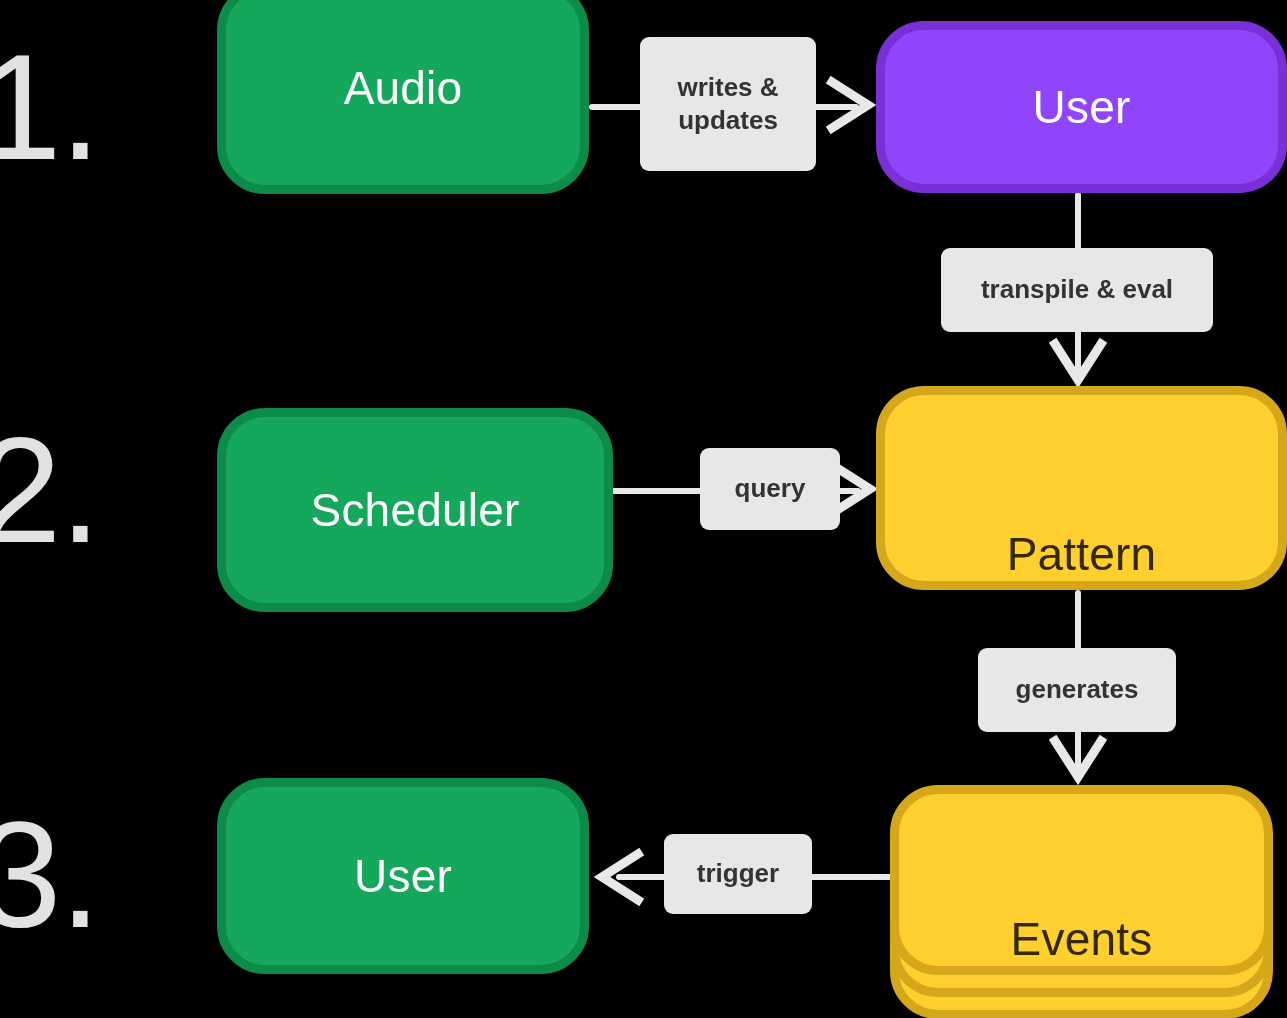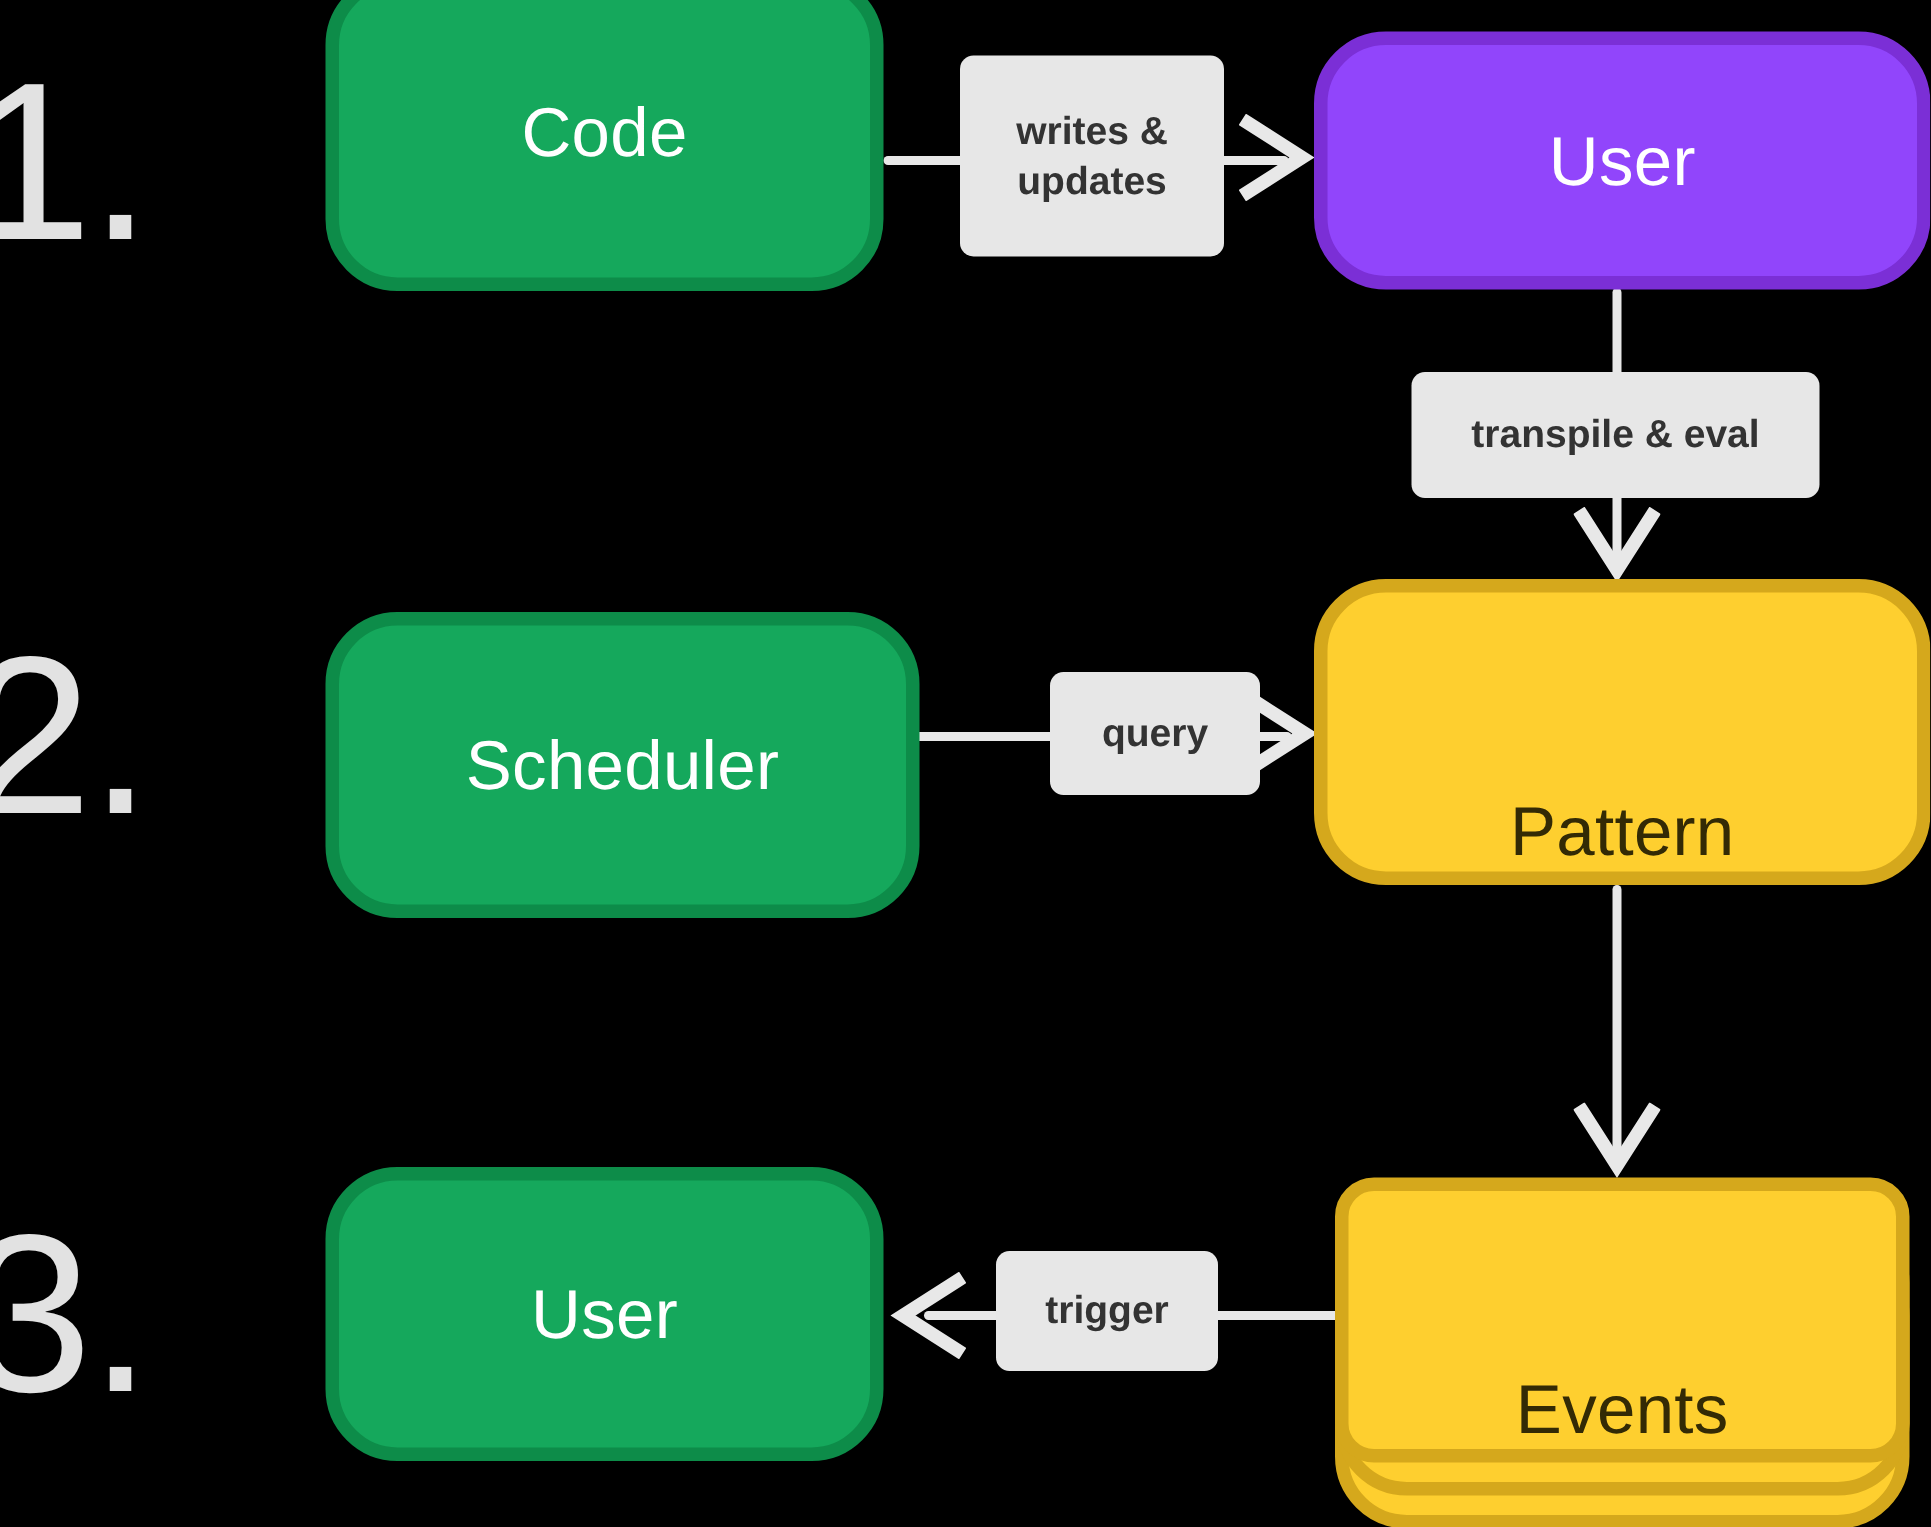--- a/index.html
+++ b/index.html
@@ -150,42 +150,43 @@
     </svg>
   </div>
 
   <div class="edge-label" style="left:640px; top:37px; width:176px; height:134px;">writes &amp;
 updates</div>
 
   <div class="edge-label" style="left:941px; top:248px; width:272px; height:84px;">transpile &amp; eval</div>
 
   <div class="edge-label" style="left:660px; top:448px; width:140px; height:82px;margin-left:40px;">query</div>
 
+  <div class="edge-label" style="left:978px; top:648px; width:198px; height:84px;">generates</div>
 
   <div class="edge-label" style="left:664px; top:834px; width:148px; height:80px;">trigger</div>
 
   <div class="node green" style="left:217px; top:-18px; width:372px; height:212px;">
-    <span>Code</span>
+    <span>Audio</span>
   </div>
 
   <div class="node purple" style="left:876px; top:21px; width:411px; height:172px;">
     <span>User</span>
   </div>
 
   <div class="node green" style="left:217px; top:408px; width:396px; height:204px;justify-content:center;">
     <span>Scheduler</span>
   </div>
 
   <div class="node yellow" style="left:876px; top:386px; width:411px; height:204px;">
     <span>Pattern</span>
   </div>
 
   <div class="node green" style="left:217px; top:778px; width:372px; height:196px;">
     <span>User</span>
   </div>
 
   <div class="stack-layer" style="left:890px; top:829px; width:383px; height:190px;"></div>
   <div class="stack-layer" style="left:890px; top:807px; width:383px; height:190px;"></div>
-  <div class="node yellow" style="left:890px; top:785px; width:383px; height:190px;border-radius:26px;">
+  <div class="node yellow" style="left:890px; top:785px; width:383px; height:190px;">
     <span>Events</span>
   </div>
 
 </div>
 
 </body></html>

